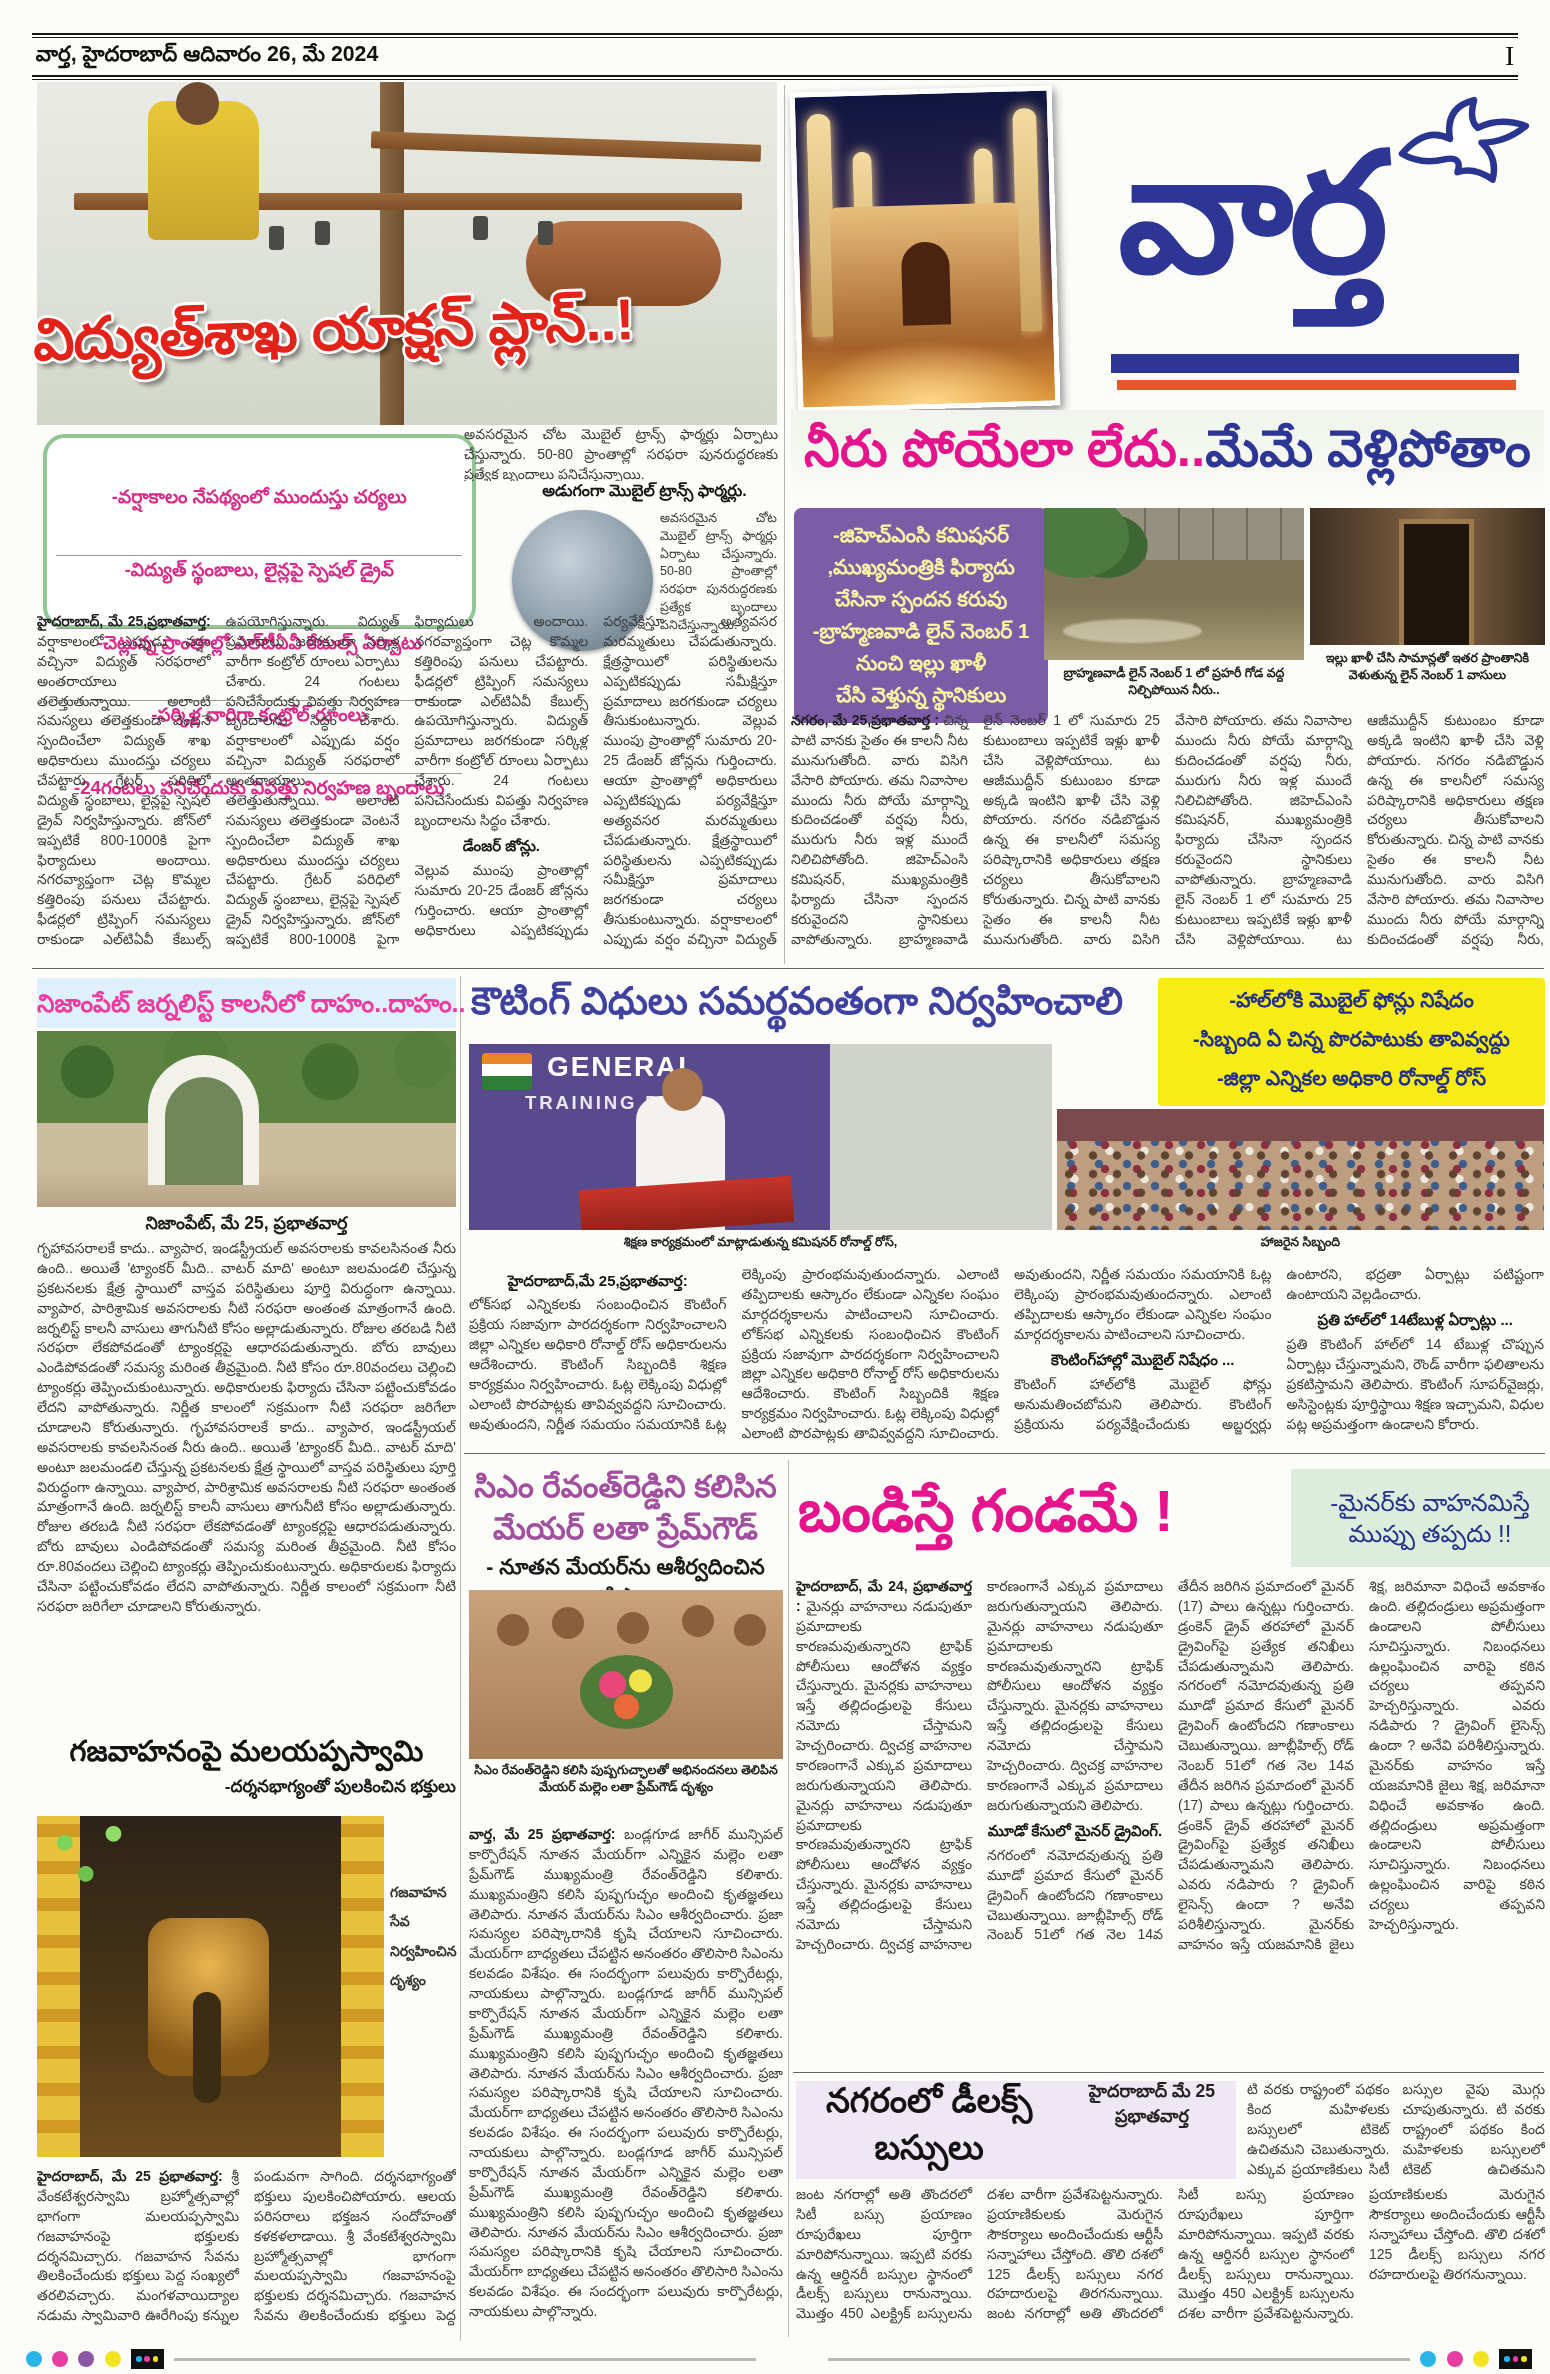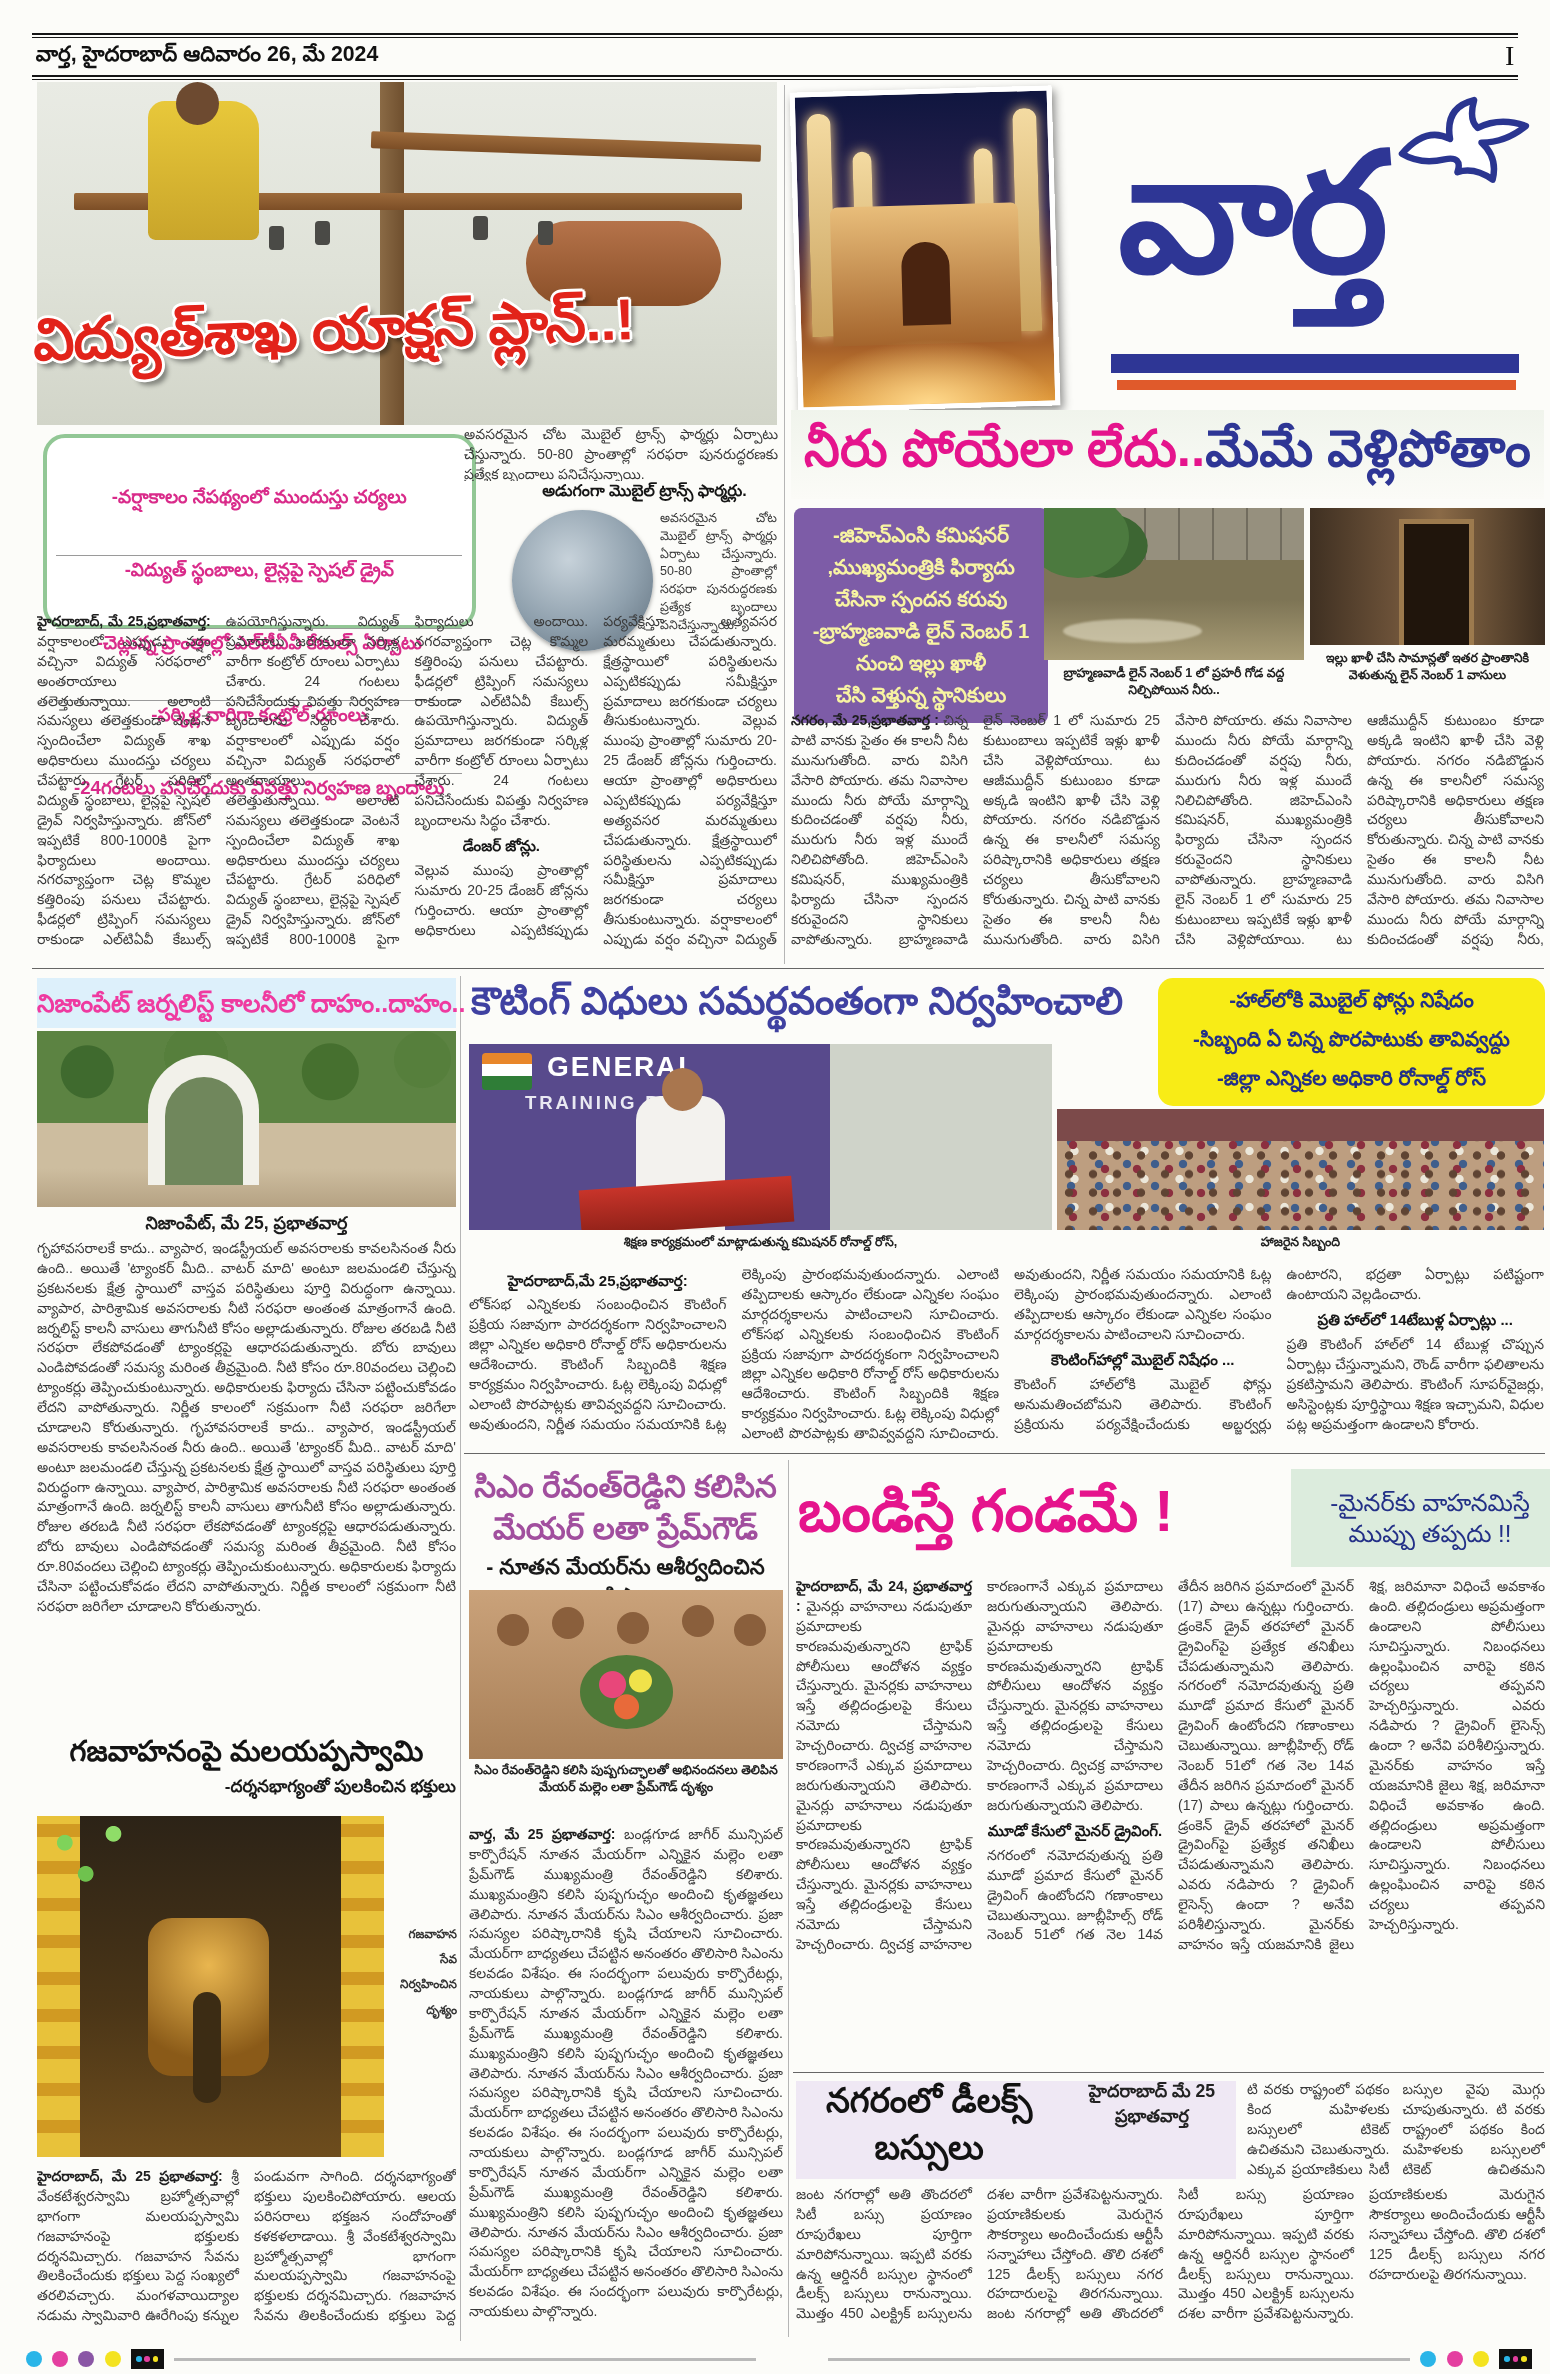--- a/index.html
+++ b/index.html
@@ -96,26 +96,26 @@
   .niz-body{left:37px;top:1239px;width:419px;height:486px;}
 
   
   .gaja-head{left:37px;top:1735px;width:419px;font-size:29px;font-weight:800;color:#141414;text-align:center;white-space:nowrap;}
   .gaja-sub{left:37px;top:1777px;width:419px;font-size:17px;font-weight:bold;color:#1a1a1a;text-align:right;}
   .gaja-ph{left:37px;top:1816px;width:347px;height:341px;background:linear-gradient(180deg,#2c2317,#4a3517 55%,#6e4d1d);overflow:hidden;}
   .gj-gar{position:absolute;top:0;bottom:0;width:43px;background:repeating-linear-gradient(0deg,#e8c23a 0 24px,#d19a22 24px 37px);}
   .gj-lights{position:absolute;left:0;top:0;width:139px;height:89px;background:radial-gradient(circle at 20% 30%,#7fd35a 7.4px,transparent 8.3px),radial-gradient(circle at 55% 20%,#8fdd68 7.4px,transparent 8.3px),radial-gradient(circle at 35% 65%,#6fc24e 7.4px,transparent 8.3px);}
   .gj-idol{position:absolute;left:111px;top:102px;width:121px;height:158px;background:radial-gradient(circle at 50% 30%,#e9b64f,#8a5a18 75%);border-radius:24px;}
   .gj-trunk{position:absolute;left:156px;top:176px;width:28px;height:111px;border-radius:15px;background:#3c2c14;}
-  .gaja-capcol{left:390px;top:1922px;width:67px;font-weight:bold;font-size:12px;color:#333;text-align:right;line-height:2.1;}
+  .gaja-capcol{left:390px;top:1878px;width:67px;font-weight:bold;font-size:14px;color:#333;text-align:left;line-height:2.1;}
   .gaja-body{left:37px;top:2167px;width:419px;height:173px;}
 
   
   .count-head{left:471px;top:980px;width:679px;font-size:38px;font-weight:800;color:#3f41a1;white-space:nowrap;}
-  .yellowbox{left:1158px;top:978px;width:387px;height:128px;background:#f8ec16;border-radius:15px;
+  .yellowbox{left:1158px;top:978px;width:387px;height:128px;background:#f8ec16;border-radius:4px;
      display:flex;flex-direction:column;justify-content:space-evenly;text-align:center;
      color:#233087;font-weight:800;font-size:20.4px;}
   .count-phL{left:469px;top:1044px;width:583px;height:186px;background:linear-gradient(90deg,#584a8c 0 62%,#cfd3c9 62%);overflow:hidden;}
   .cb-logo{position:absolute;left:13px;top:9.3px;width:50px;height:37px;background:#fff;border-radius:3.7px;
      background-image:linear-gradient(180deg,#e8862a 0 30%,#fff 30% 62%,#2f7d37 62%);}
   .cb-t1{position:absolute;left:78px;top:7.4px;color:#fff;font-weight:800;font-size:28px;letter-spacing:1.9px;}
   .cb-t2{position:absolute;left:56px;top:48px;color:#e9e9f2;font-weight:800;font-size:18.6px;letter-spacing:2.8px;}
   .cb-man{position:absolute;left:167px;top:52px;width:89px;height:134px;background:#f3f2ee;border-radius:24px 24px 0 0;}
   .cb-face{position:absolute;left:193px;top:24px;width:41px;height:43px;border-radius:50%;background:#a9764e;}
   .cb-podium{position:absolute;left:111px;top:139px;width:213px;height:46px;background:linear-gradient(180deg,#c8342a,#8f2118);transform:rotate(-4deg);}

